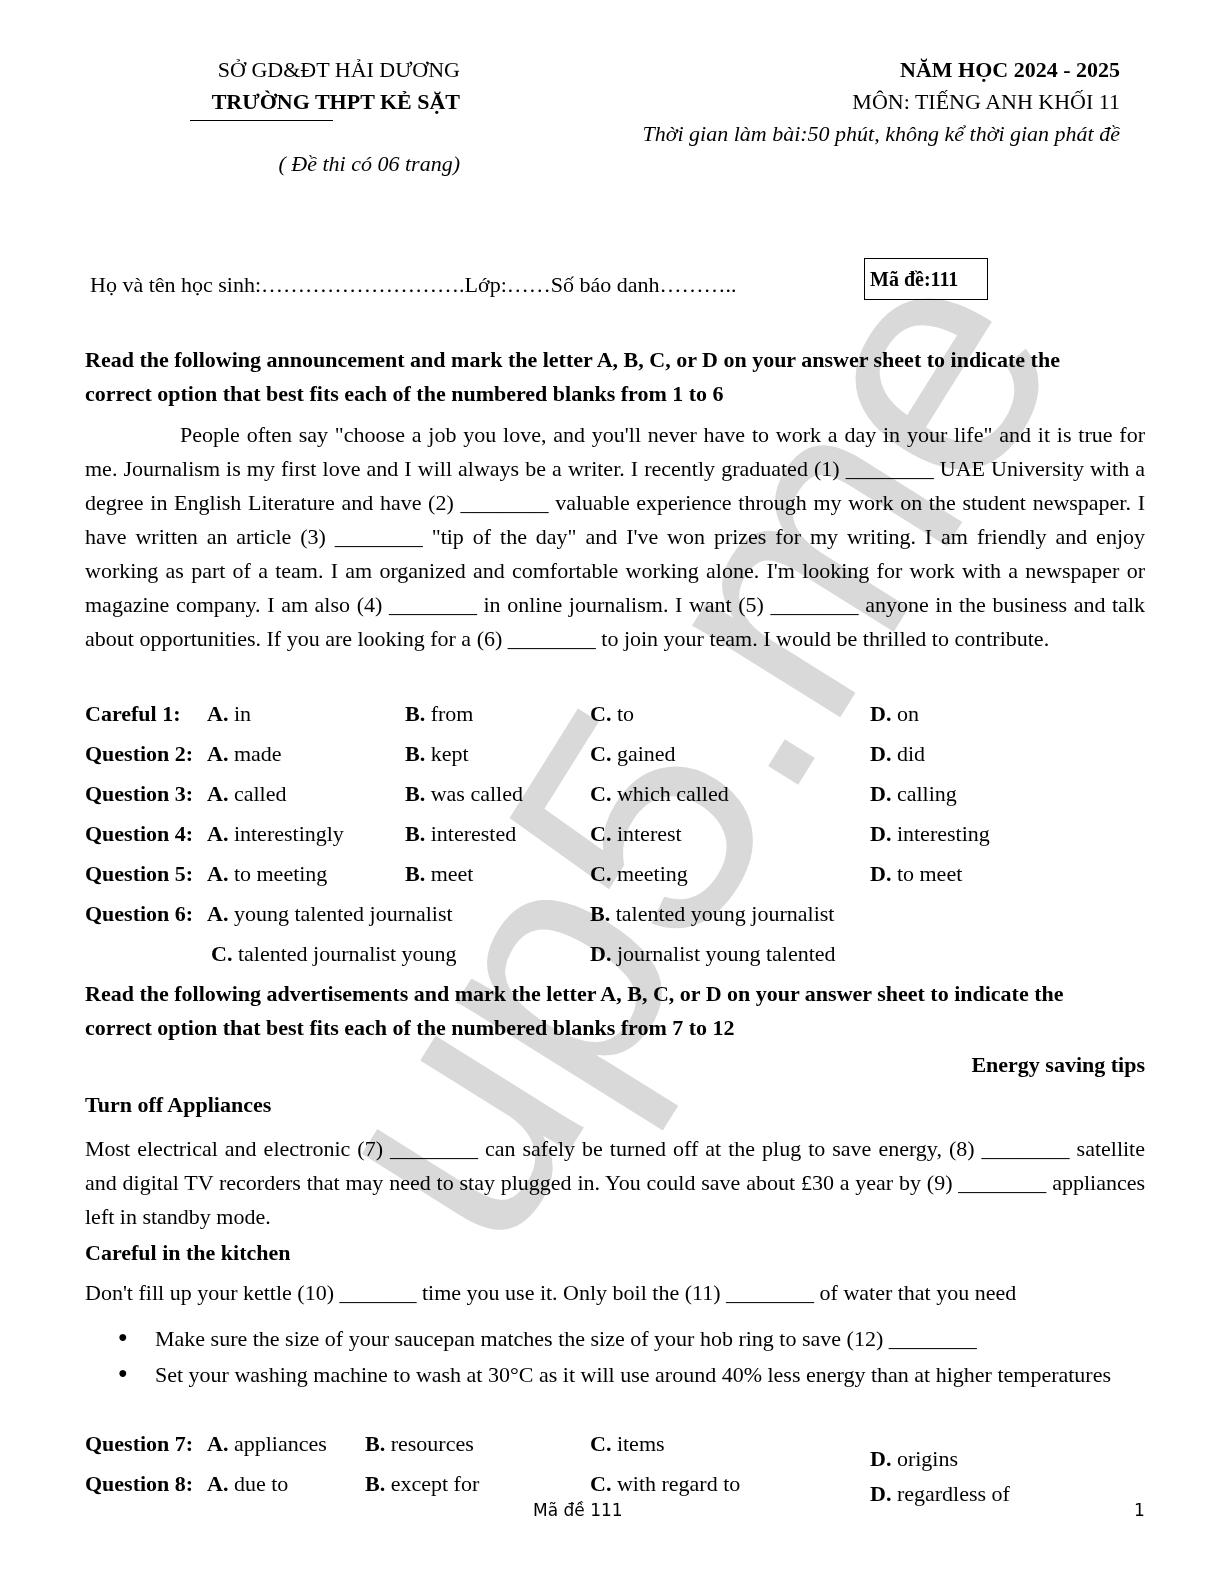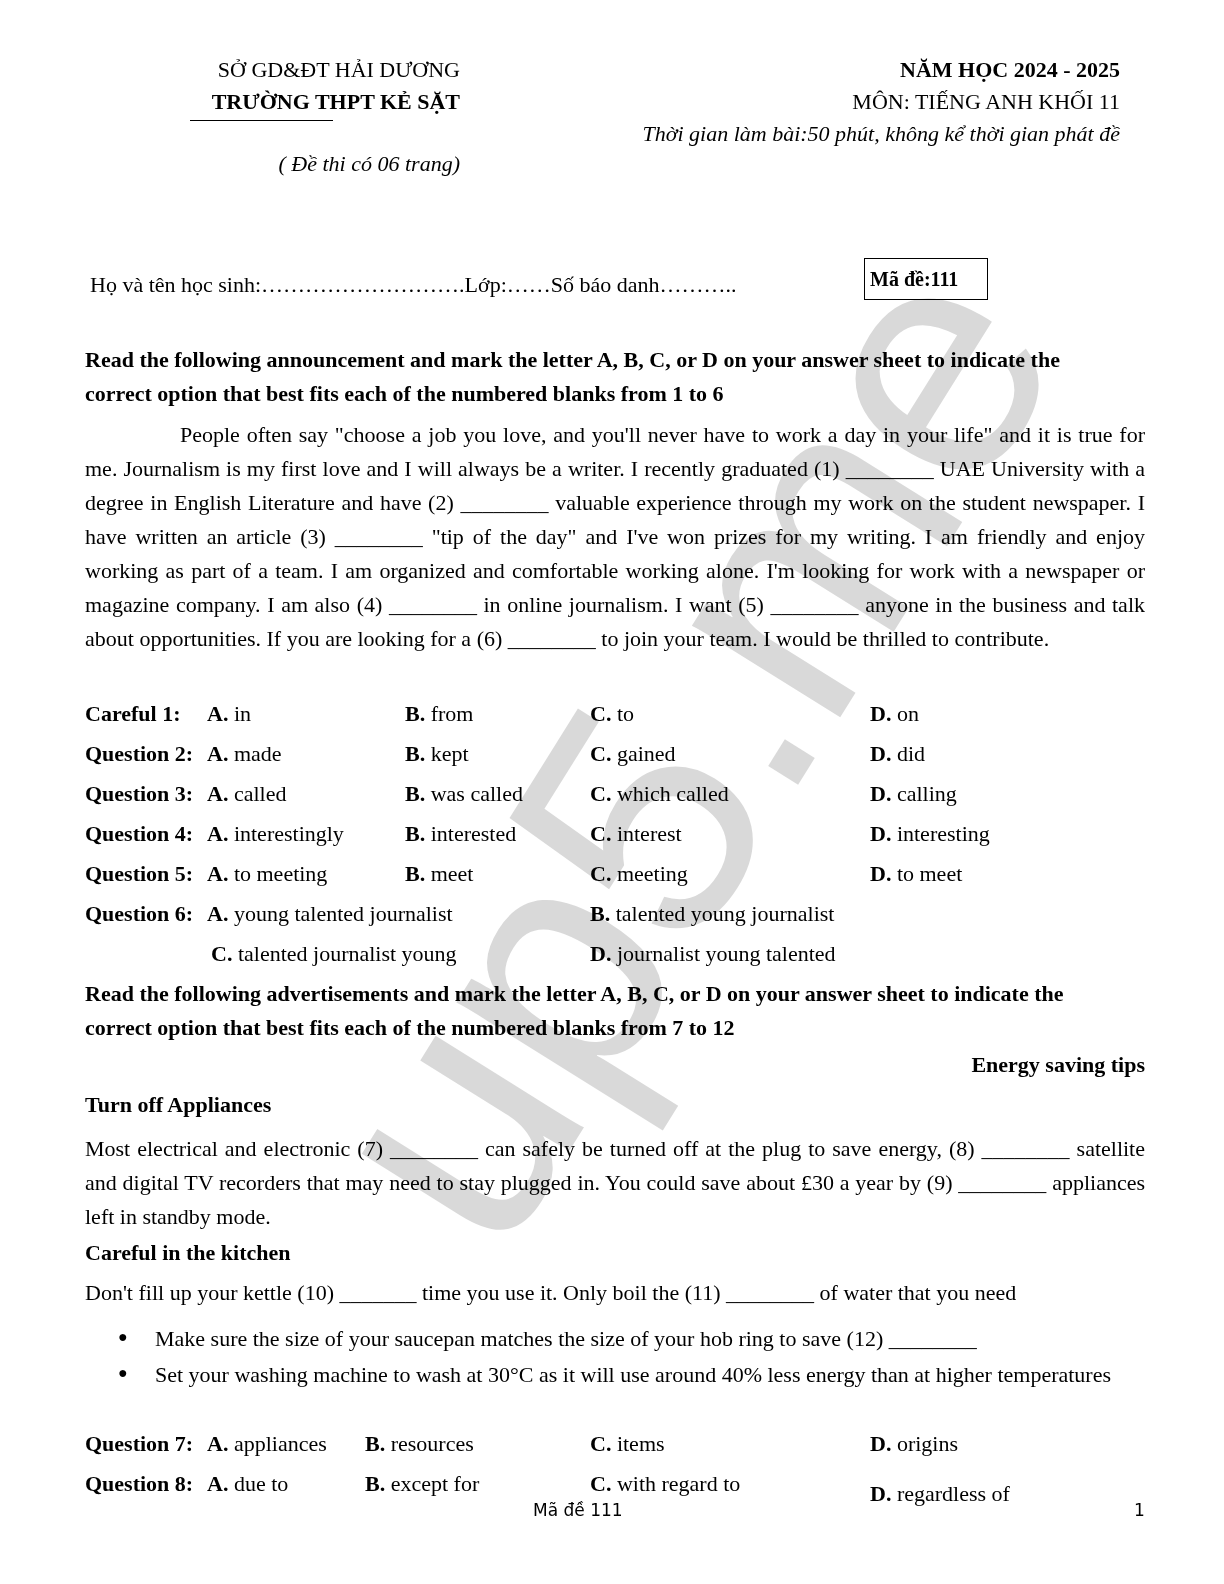--- a/index.html
+++ b/index.html
@@ -119,21 +119,21 @@
 <span class="bullet" style="top:1328px;">●</span>
 <div class="bullet-text" style="top:1322px;">Make sure the size of your saucepan matches the size of your hob ring to save (12) ________</div>
 <span class="bullet" style="top:1364px;">●</span>
 <div class="bullet-text" style="top:1358px;">Set your washing machine to wash at 30°C as it will use around 40% less energy than at higher temperatures</div>
 
 <div class="q-row" style="top:1427px;">
   <span class="opt lbl" style="left:0;">Question 7:</span>
   <span class="opt" style="left:122px;"><b>A.</b> <span>appliances</span></span>
   <span class="opt" style="left:280px;"><b>B.</b> <span>resources</span></span>
   <span class="opt" style="left:505px;"><b>C.</b> <span>items</span></span>
-  <span class="opt" style="left:785px;"><b>D.</b> <span>origins</span></span>
+  <span class="opt" style="left:785px;margin-top:15px;"><b>D.</b> <span>origins</span></span>
 </div>
 <div class="q-row" style="top:1467px;">
   <span class="opt lbl" style="left:0;">Question 8:</span>
   <span class="opt" style="left:122px;"><b>A.</b> <span>due to</span></span>
   <span class="opt" style="left:280px;"><b>B.</b> <span>except for</span></span>
   <span class="opt" style="left:505px;"><b>C.</b> <span>with regard to</span></span>
   <span class="opt" style="left:785px;margin-top:10px;"><b>D.</b> <span>regardless of</span></span>
 </div>
 
 <div class="abs footer" style="left:533px; top:1500px;">Mã đề 111</div>

